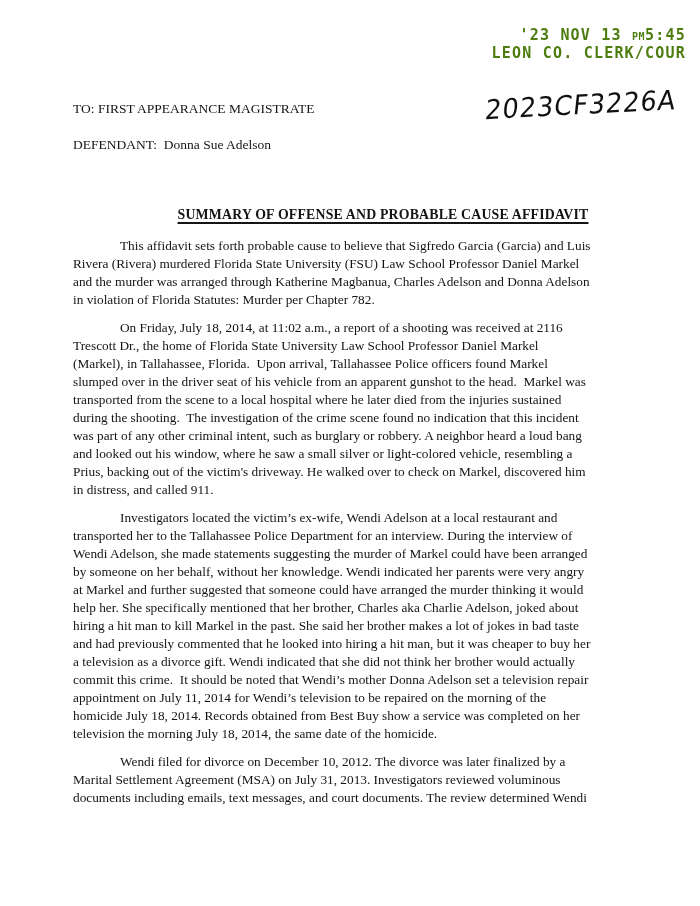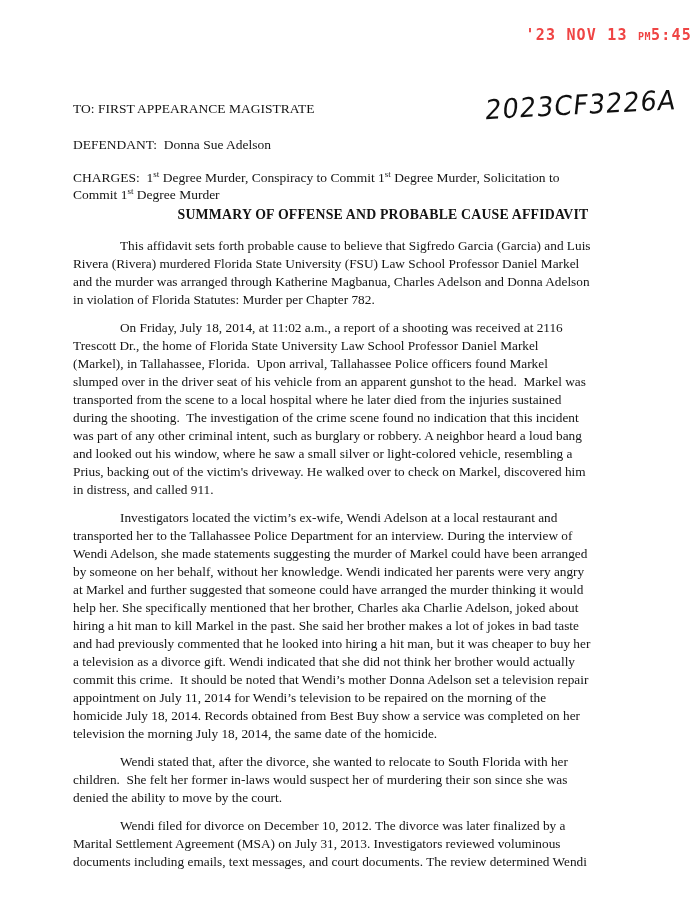--- a/index.html
+++ b/index.html
@@ -10,28 +10,28 @@
     background: #ffffff;
     font-family: "Liberation Serif", serif;
     color: #141414;
     overflow: hidden;
   }
 
   
   .stamp {
     position: absolute;
     top: 27px;
-    right: 8px;
+    right: 14px;
     text-align: right;
     font-family: "DejaVu Sans Mono", monospace;
     font-weight: 700;
     font-size: 15px;
     line-height: 16px;
     letter-spacing: 1.2px;
-    color: #ef4444;
+    color: #4d7c0f;
     white-space: nowrap;
   }
   .stamp .meridiem { font-size: 10px; letter-spacing: 0.5px; }
 
   
   .case-number {
     position: absolute;
     top: 94px;
     left: 487px;
     font-family: "DejaVu Sans", sans-serif;
@@ -59,20 +59,21 @@
     position: absolute;
     top: 207px;
     left: 73px;
     width: 586px;
     text-align: center;
     font-weight: 700;
     font-size: 13.8px;
     letter-spacing: 0.2px;
   }
   .title-text {
+    text-decoration: underline;
     text-decoration-thickness: 1.5px;
     text-underline-offset: 3px;
     margin-left: 34px;
   }
 
   .doc-body {
     position: absolute;
     top: 237px;
     left: 73px;
     width: 615px;
@@ -85,29 +86,29 @@
     text-indent: 47px;
   }
 </style>
 </head>
 <body>
 
 <div class="page">
 
   <div class="stamp">
     <div><span>'23 NOV 13 </span><span class="meridiem">PM</span><span>5:45</span></div>
+    <div>LEON CO. CLERK/COUR</div>
   </div>
 
   <div class="case-number">2023CF3226A</div>
 
   <div class="hline defendant-line">DEFENDANT:  Donna Sue Adelson</div>
 
   <div class="hline to-line">TO: FIRST APPEARANCE MAGISTRATE</div>
 
-  <div class="hline charges-line"><span>CHARGES:  1</span><sup>st</sup><span> Degree Murder, Conspiracy to Commit 1</span><sup>st</sup><span> Degree Murder, Solicitation to</span><br><span>Commit 1</span><sup>st</sup><span> Degree Murder</span></div>
 
   <div class="title-row">
     <span class="title-text">SUMMARY OF OFFENSE AND PROBABLE CAUSE AFFIDAVIT</span>
   </div>
 
   <div class="doc-body">
     <p>This affidavit sets forth probable cause to believe that Sigfredo Garcia (Garcia) and Luis
 Rivera (Rivera) murdered Florida State University (FSU) Law School Professor Daniel Markel
 and the murder was arranged through Katherine Magbanua, Charles Adelson and Donna Adelson
 in violation of Florida Statutes: Murder per Chapter 782.</p>
@@ -127,21 +128,18 @@
 by someone on her behalf, without her knowledge. Wendi indicated her parents were very angry
 at Markel and further suggested that someone could have arranged the murder thinking it would
 help her. She specifically mentioned that her brother, Charles aka Charlie Adelson, joked about
 hiring a hit man to kill Markel in the past. She said her brother makes a lot of jokes in bad taste
 and had previously commented that he looked into hiring a hit man, but it was cheaper to buy her
 a television as a divorce gift. Wendi indicated that she did not think her brother would actually
 commit this crime.  It should be noted that Wendi’s mother Donna Adelson set a television repair
 appointment on July 11, 2014 for Wendi’s television to be repaired on the morning of the
 homicide July 18, 2014. Records obtained from Best Buy show a service was completed on her
 television the morning July 18, 2014, the same date of the homicide.</p>
-    <p>Wendi stated that, after the divorce, she wanted to relocate to South Florida with her
-children.  She felt her former in-laws would suspect her of murdering their son since she was
-denied the ability to move by the court.</p>
     <p>Wendi filed for divorce on December 10, 2012. The divorce was later finalized by a
 Marital Settlement Agreement (MSA) on July 31, 2013. Investigators reviewed voluminous
 documents including emails, text messages, and court documents. The review determined Wendi</p>
   </div>
 
 </div>
 
 </body></html>

